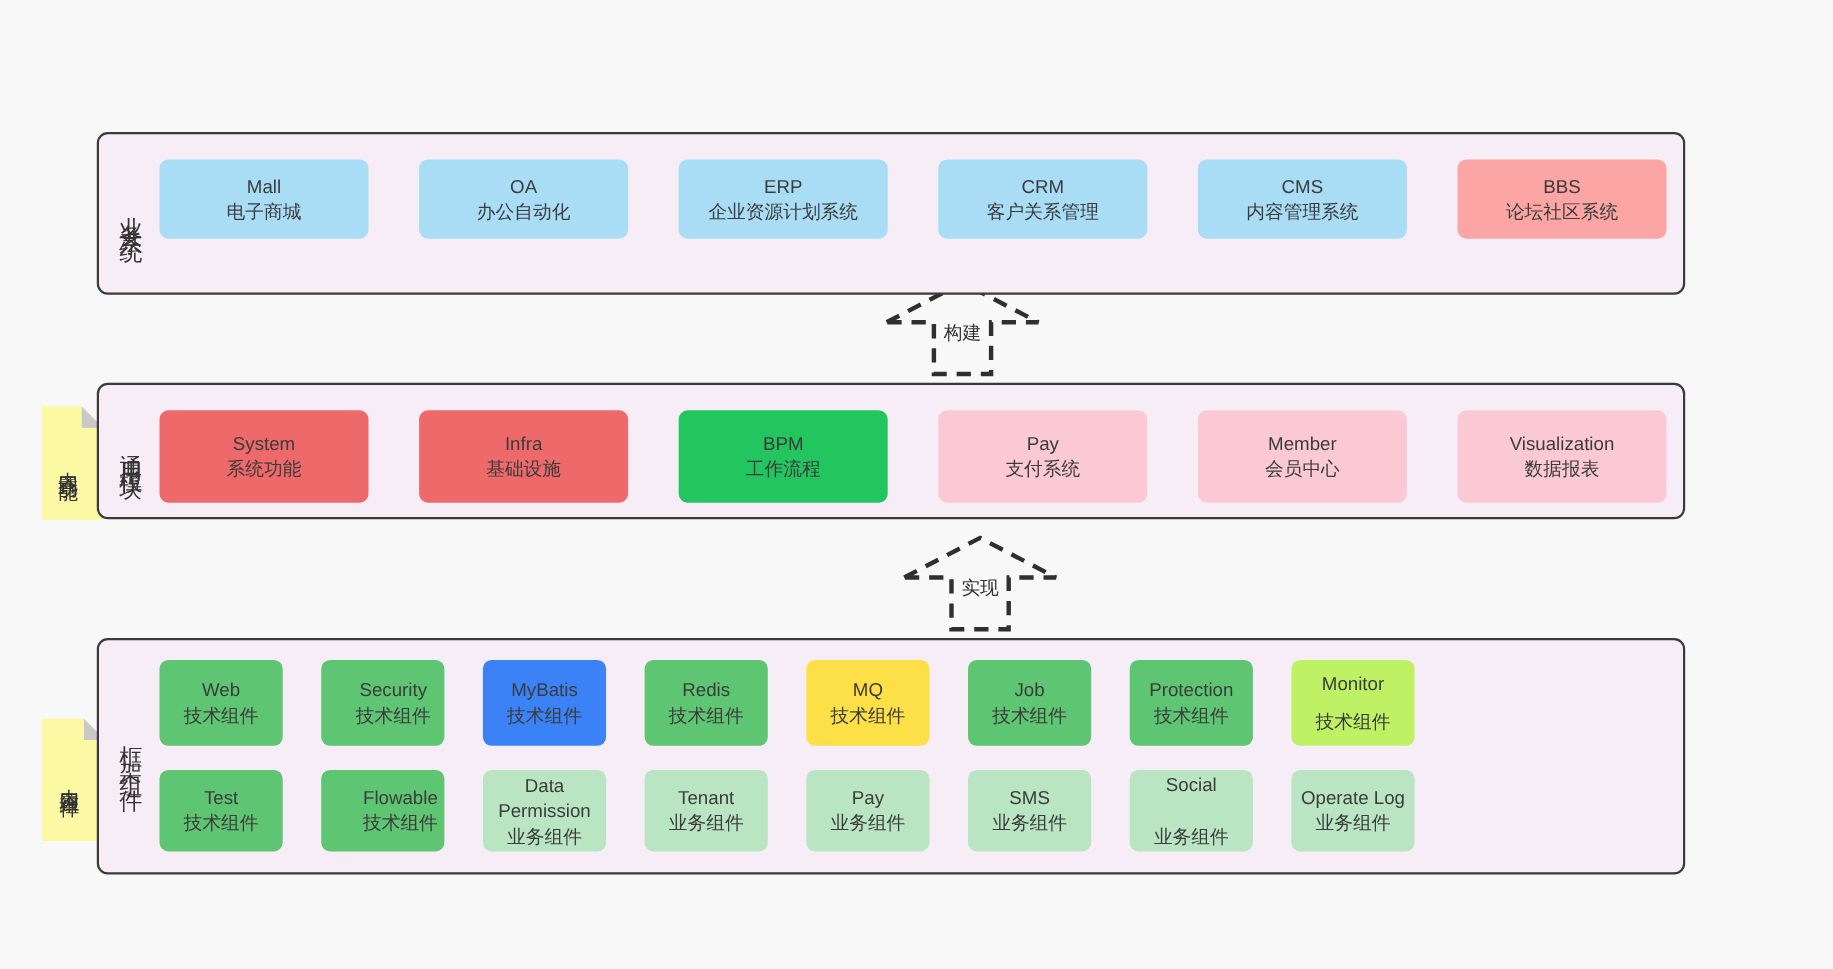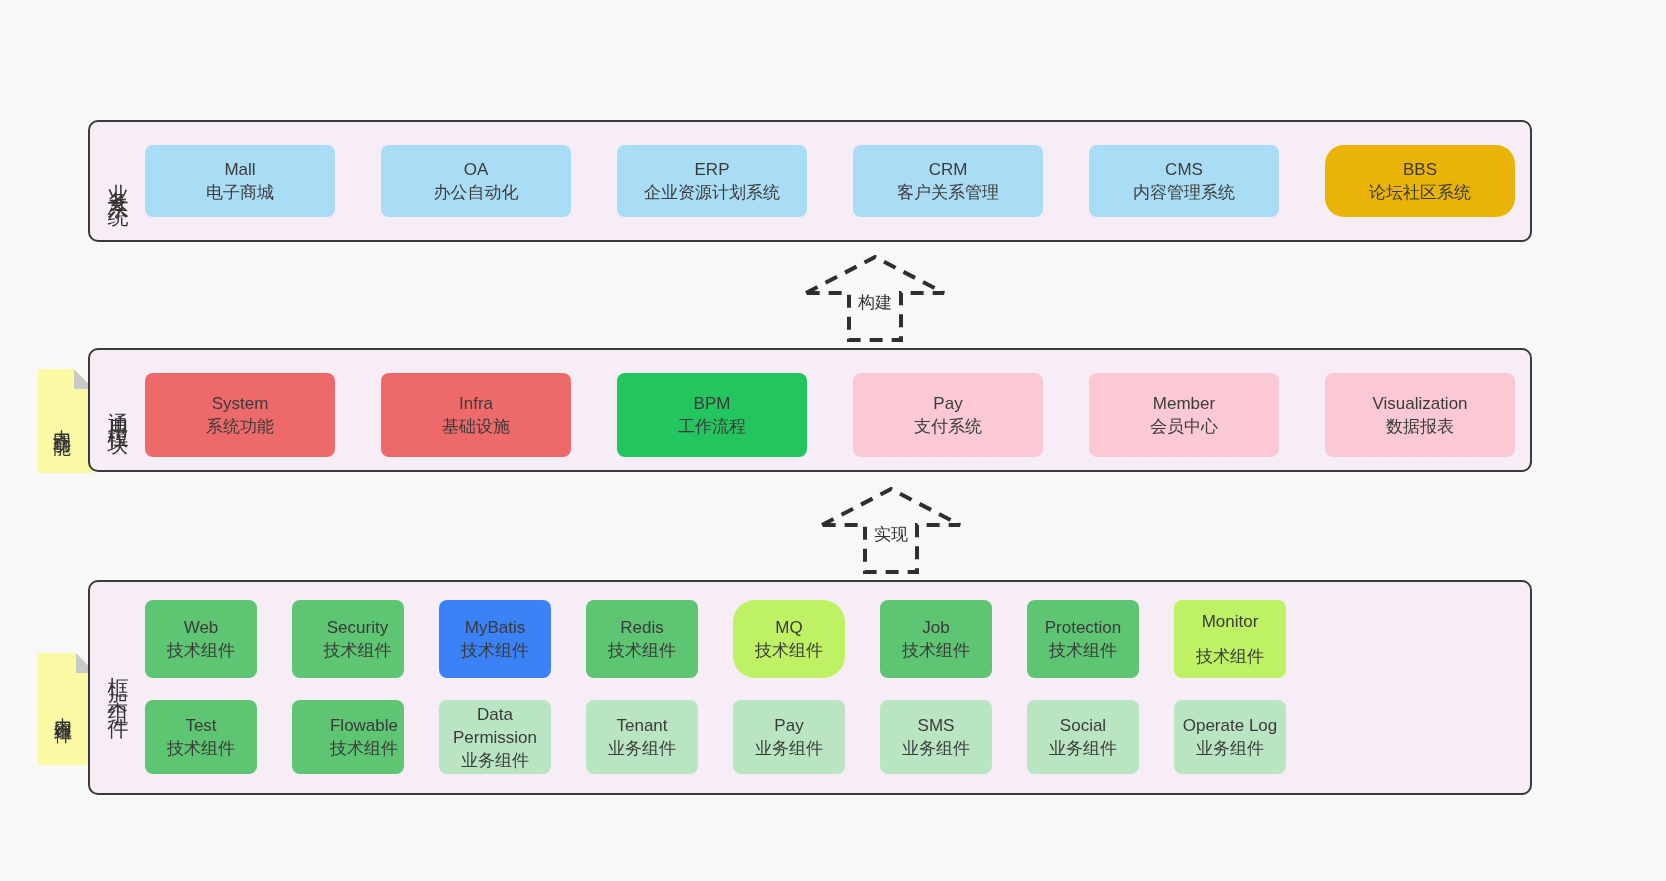--- a/index.html
+++ b/index.html
@@ -15,21 +15,21 @@
   .layer {
     position: absolute;
     left: 88px;
     width: 1444px;
     background: var(--c-layer_bg, #f7edf6);
     border: 2px solid var(--c-border, #3a3a3a);
     border-radius: 10px;
     box-sizing: border-box;
     z-index: 1;
   }
-  #layer-business   { top: 120px; height: 122px; }
+  #layer-business   { top: 120px; height: 148px; }
   #layer-modules    { top: 348px; height: 124px; }
   #layer-components { top: 580px; height: 215px; }
 
   .side-label {
     position: absolute;
     left: 14px; top: 50%;
     transform: translateY(-50%);
     writing-mode: vertical-lr;
     text-orientation: upright;
     font-size: 21px;
@@ -152,21 +152,21 @@
           <div class="box" style="background: rgb(169, 221, 245);">
             <span class="box-title">CRM</span>
             <span class="box-subtitle">客户关系管理</span>
           </div>
 
           <div class="box" style="background: rgb(169, 221, 245);">
             <span class="box-title">CMS</span>
             <span class="box-subtitle">内容管理系统</span>
           </div>
 
-          <div class="box" style="background: #eab308; border-radius: 19px;">
+          <div class="box" style="background: #fca5a5;">
             <span class="box-title">BBS</span>
             <span class="box-subtitle">论坛社区系统</span>
           </div>
         </div>
     </div>
   </div>
 
   <div class="arrow" id="arrow-build">
     <svg width="150" height="92" viewBox="0 0 150 92">
       <path d="M6 41 L75 5 L144 41 L101 41 L101 88 L49 88 L49 41 Z"></path>
@@ -237,21 +237,21 @@
           <div class="box" style="background: #3b82f6;">
             <span class="box-title">MyBatis</span>
             <span class="box-subtitle">技术组件</span>
           </div>
 
           <div class="box" style="background: rgb(94, 197, 115);">
             <span class="box-title">Redis</span>
             <span class="box-subtitle">技术组件</span>
           </div>
 
-          <div class="box" style="background: #bef264; border-radius: 22px;">
+          <div class="box" style="background: #fde047;">
             <span class="box-title">MQ</span>
             <span class="box-subtitle">技术组件</span>
           </div>
 
           <div class="box" style="background: rgb(94, 197, 115);">
             <span class="box-title">Job</span>
             <span class="box-subtitle">技术组件</span>
           </div>
 
           <div class="box" style="background: rgb(94, 197, 115);">
@@ -289,21 +289,21 @@
           <div class="box" style="background: rgb(185, 229, 195);">
             <span class="box-title">Pay</span>
             <span class="box-subtitle">业务组件</span>
           </div>
 
           <div class="box" style="background: rgb(185, 229, 195);">
             <span class="box-title">SMS</span>
             <span class="box-subtitle">业务组件</span>
           </div>
 
-          <div class="box" style="background: rgb(185, 229, 195);">
+          <div class="box" style="background: rgb(185, 229, 195); justify-content: space-between;">
             <span class="box-title">Social</span>
             <span class="box-subtitle">业务组件</span>
           </div>
 
           <div class="box" style="background: rgb(185, 229, 195);">
             <span class="box-title">Operate Log</span>
             <span class="box-subtitle">业务组件</span>
           </div>
         </div>
     </div>

